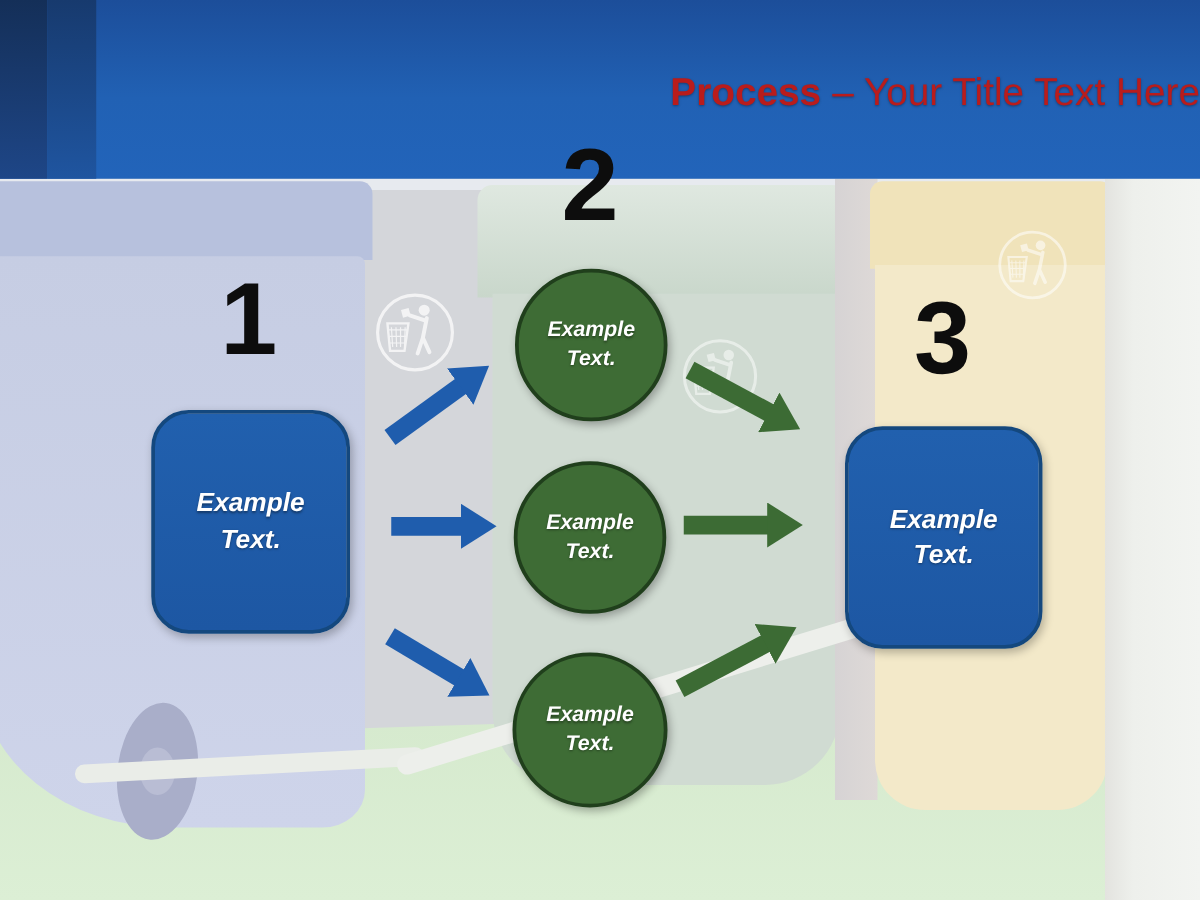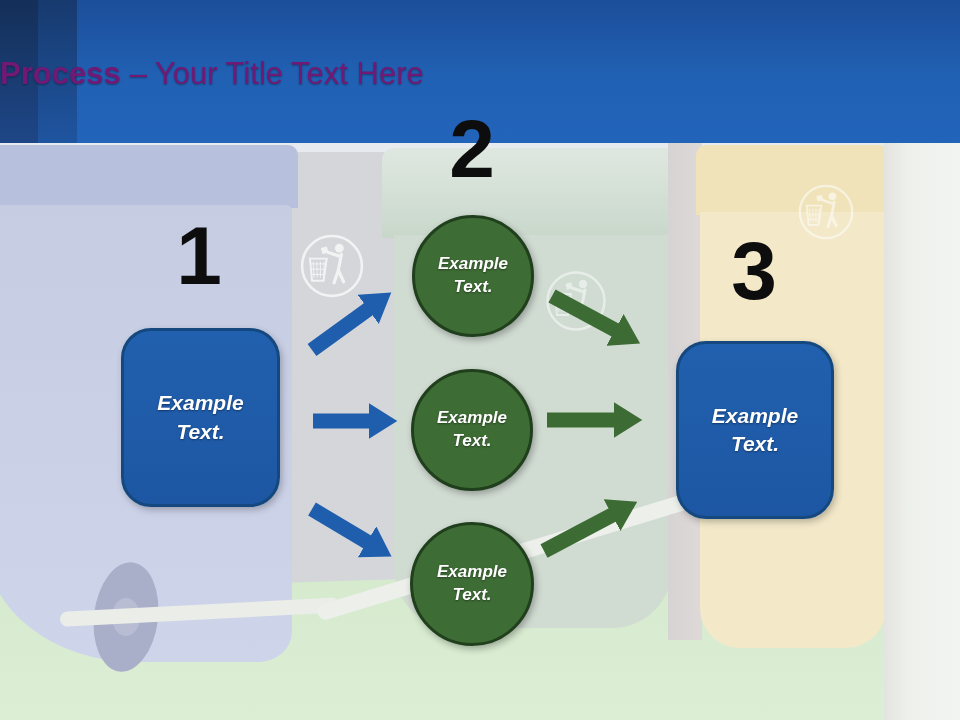--- a/index.html
+++ b/index.html
@@ -9,21 +9,21 @@
   }
   .abs{position:absolute;}
 
   
   .header-bar{left:0;top:0;width:960px;height:143px;
     background:linear-gradient(180deg,#1c4e9a 0%,#2161b4 55%,#2264ba 100%);}
   .strip1{left:0;top:0;width:38px;height:143px;
     background:linear-gradient(180deg,#142f58,#1e4687);}
   .strip2{left:38px;top:0;width:39px;height:143px;
     background:linear-gradient(180deg,#173a6e,#1f55a0);}
-  .slide-title{left:0;top:54px;width:960px;text-align:left;color:#701a75;
+  .slide-title{left:0;top:54px;width:960px;text-align:right;color:#b91c1c;
     font-size:31px;line-height:40px;text-shadow:0 1px 2px rgba(0,0,0,.35);}
   .slide-title .t-bold{font-weight:700;}
   .slide-title .t-rest{font-weight:400;margin-left:9px;}
 
   
   .photo-top-strip{left:0;top:143px;width:960px;height:9px;background:#e7eaef;}
   .floor{left:0;top:556px;width:960px;height:164px;
     background:linear-gradient(180deg,#d5e9cd,#dcefd5);
     clip-path:polygon(0 22%,100% 3%,100% 100%,0 100%);}
   .blue-bin-lid{left:-20px;top:145px;width:318px;height:63px;background:#b7c1dd;

